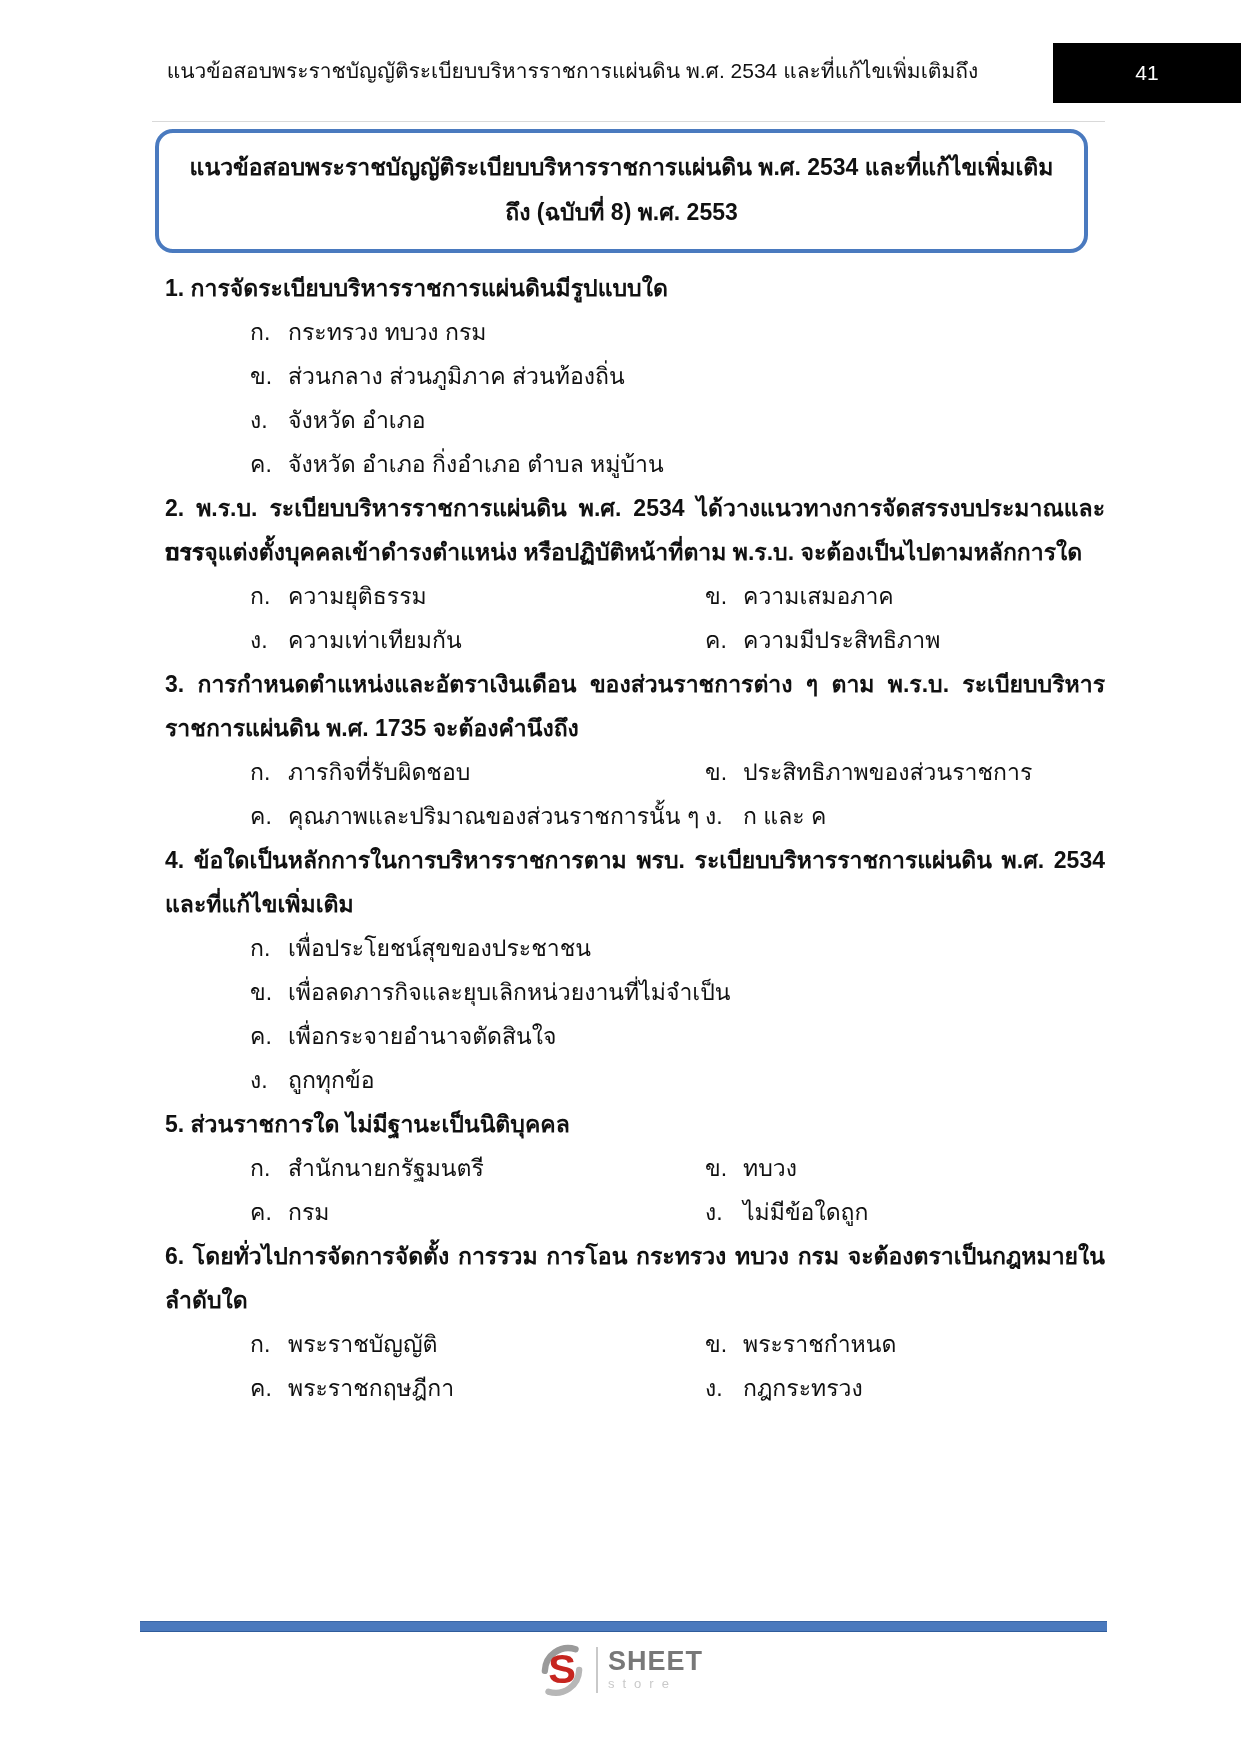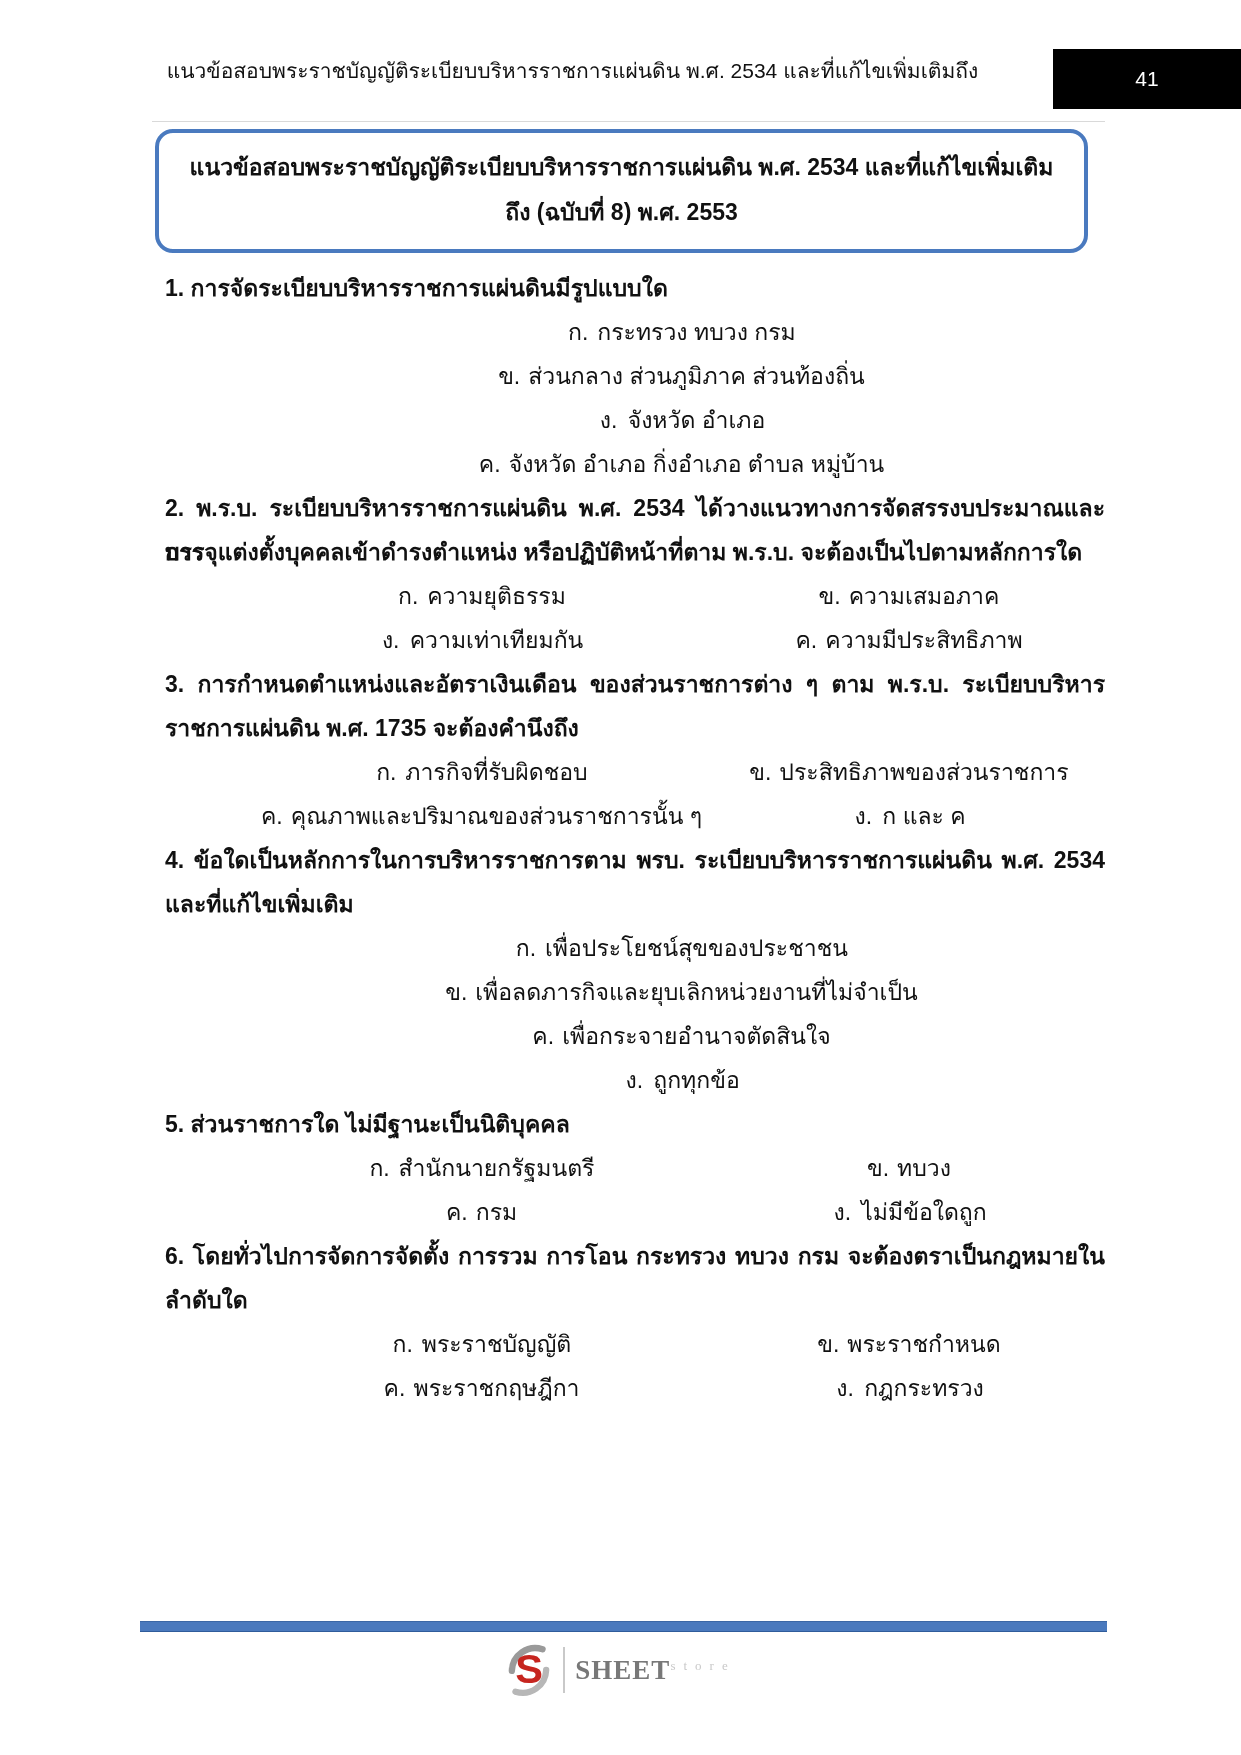--- a/index.html
+++ b/index.html
@@ -11,21 +11,21 @@
     font-family:"Liberation Sans","DejaVu Sans",sans-serif;
     overflow:hidden;
   }
 
   
   .page-header-text {
     position:absolute; top:57px; left:150px; width:845px;
     text-align:center; font-size:21px; line-height:28px;
   }
   .page-number-box {
-    position:absolute; top:49px; left:1053px; width:188px; height:60px;
+    position:absolute; top:43px; left:1053px; width:188px; height:60px;
     background:var(--page-box-black,#000);
     color:#fff; display:flex; align-items:center; justify-content:center;
     font-size:21px;
   }
   .header-rule {
     position:absolute; top:121px; left:152px; width:953px; height:1px;
     background:#d9d9d9;
   }
 
   
@@ -41,39 +41,39 @@
   
   .questions {
     position:absolute; top:266px; left:165px; width:940px;
     font-size:23px;
   }
   .stem-line {
     font-weight:bold; height:44px; line-height:44px;
     white-space:normal;
   }
   .stem-line.stretch { text-align:justify; text-align-last:justify; }
-  .option { height:44px; line-height:44px; font-weight:normal; white-space:nowrap;text-align:center; }
+  .option { height:44px; line-height:44px; font-weight:normal; white-space:nowrap; }
   .single-col .option { padding-left:85px; }
   .options.two-col { display:grid; grid-template-columns:540px auto; }
   .two-col .option:nth-child(odd) { padding-left:85px; }
   .option-label { display:inline-block; min-width:38px; }
   .option-text { display:inline; }
 
   
   .footer-bar {
     position:absolute; top:1621px; left:140px; width:967px; height:11px;
     background:var(--footer-bar-blue,#4a79bd);
     border-top:1px solid #3b67a5; border-bottom:1px solid #2f5c9b;
   }
   .footer-logo {
     position:absolute; top:1638px; left:0; width:1241px; height:64px;
     display:flex; align-items:center; justify-content:center; gap:10px;
   }
   .logo-divider { width:2px; height:46px; background:#c9c9c9; }
-  .logo-textblock { display:flex; flex-direction:row; justify-content:center;font-family:Liberation Serif, serif; }
+  .logo-textblock { display:flex; flex-direction:column; justify-content:center; }
   .logo-name {
     font-size:27px; font-weight:bold; letter-spacing:1px;
     color:#787878; line-height:27px;
   }
   .logo-subtitle {
     font-size:13px; letter-spacing:8px; color:#c9c9c9; line-height:17px;
   }
 </style>
 </head>
 <body>

